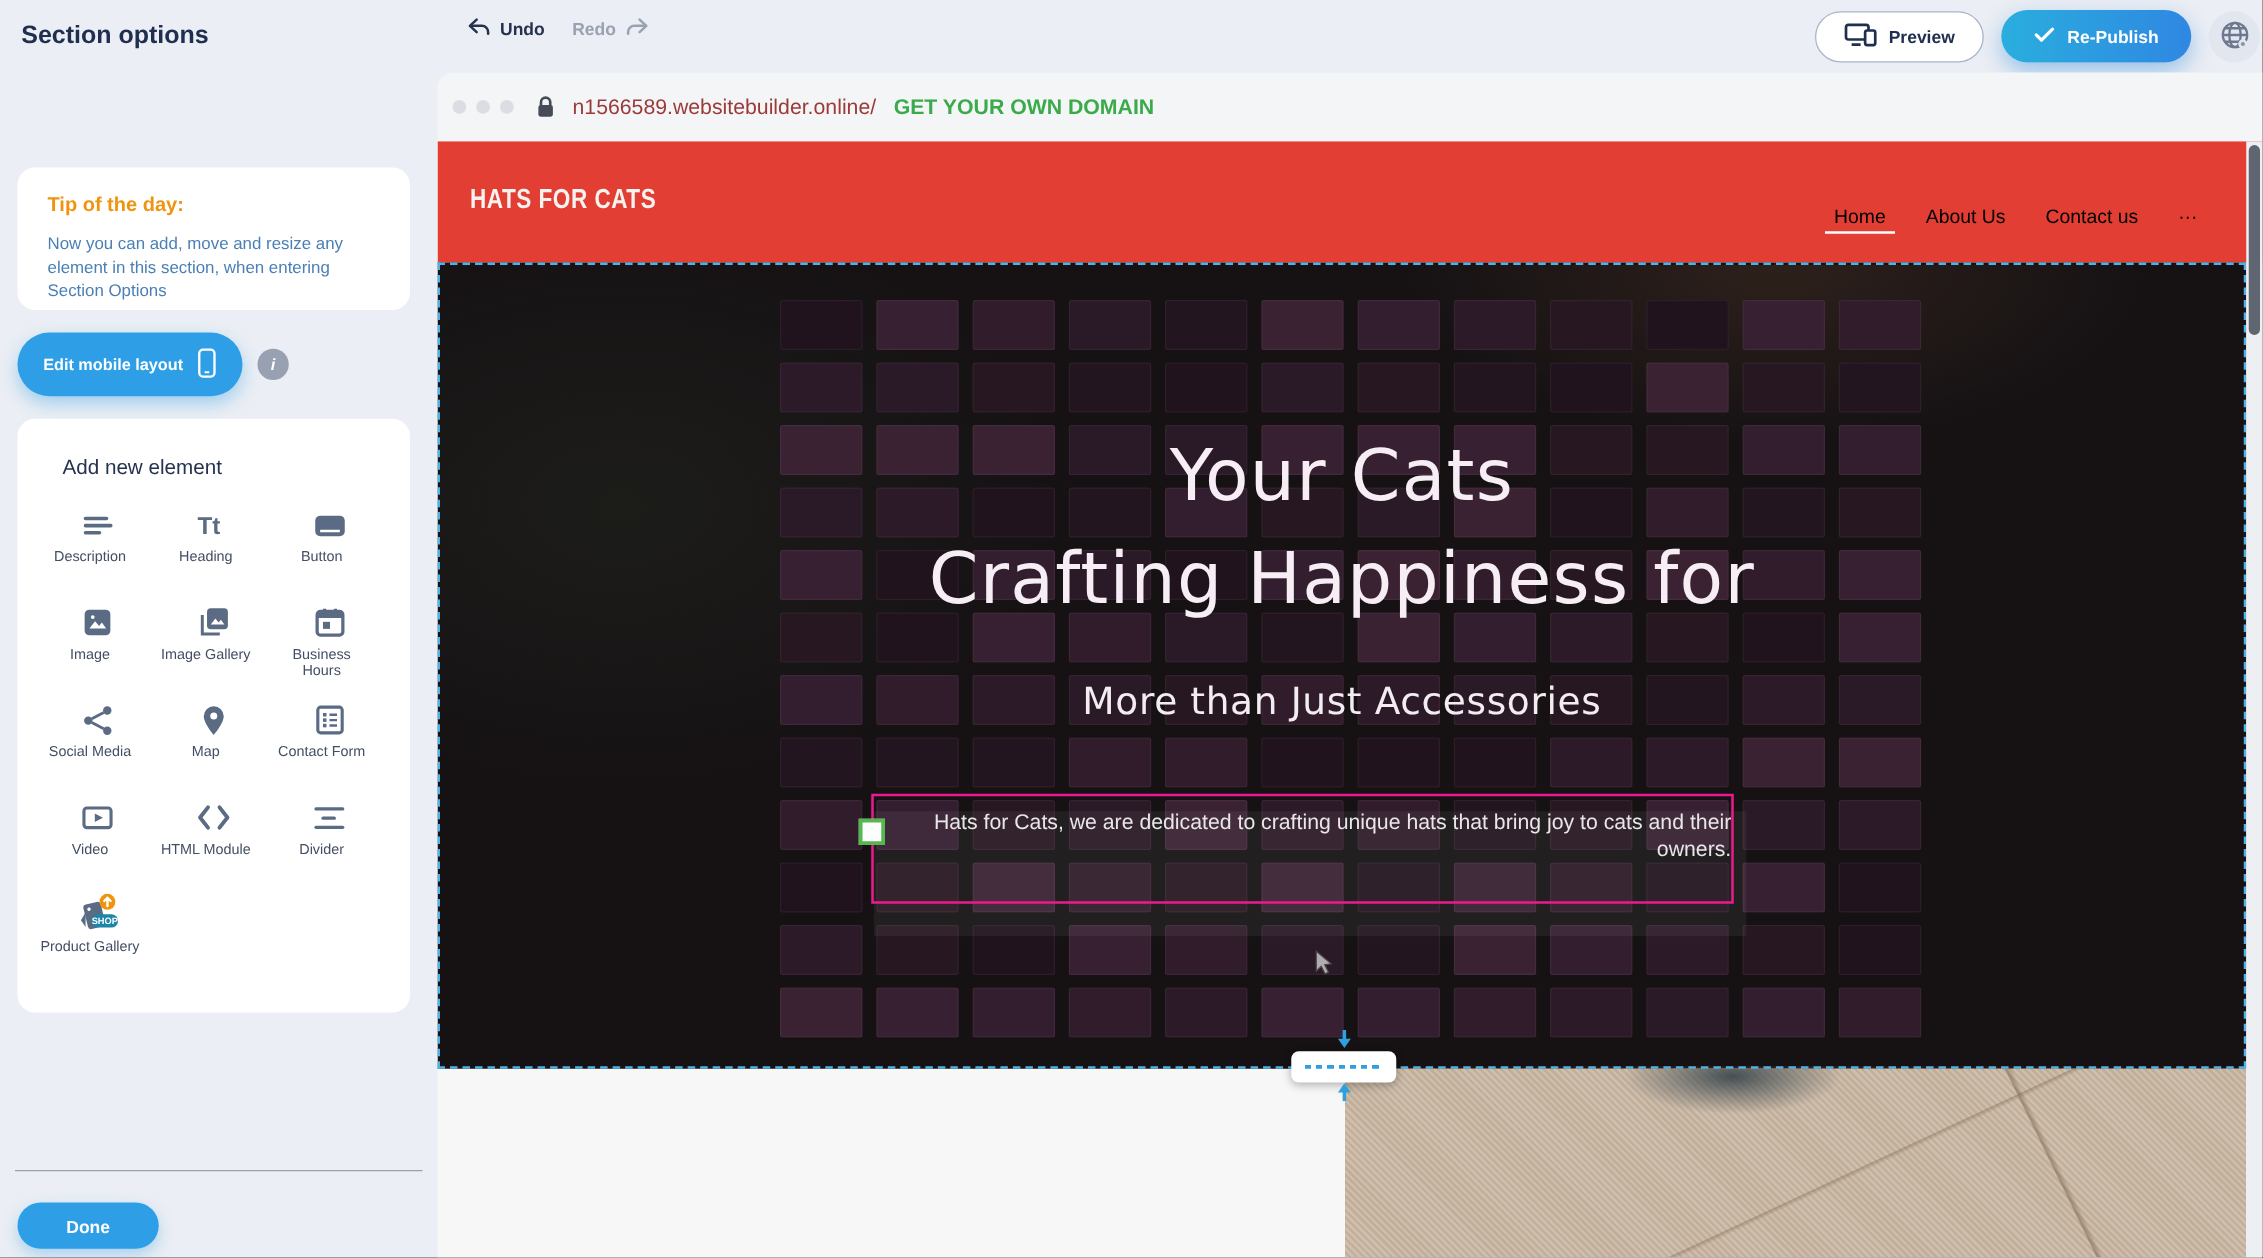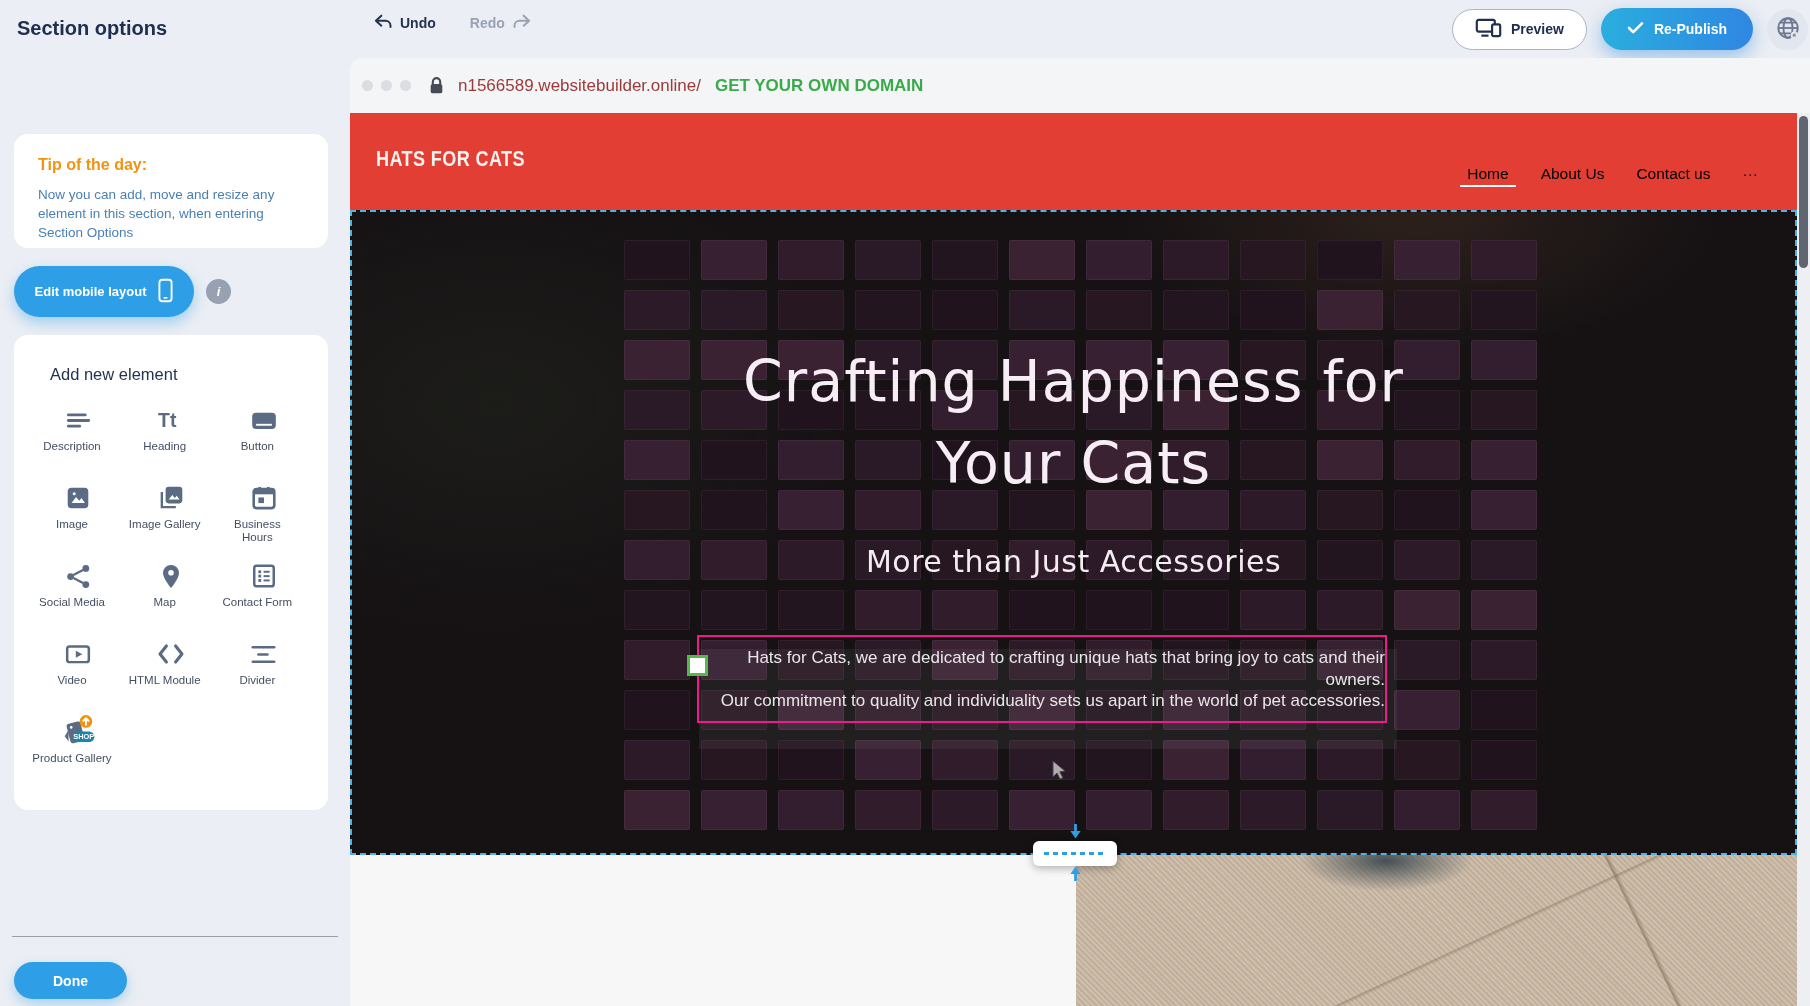--- a/index.html
+++ b/index.html
@@ -3,21 +3,21 @@
 <meta charset="utf-8">
 <style>
   * { margin:0; padding:0; box-sizing:border-box; }
   html,body { width:1810px; height:1006px; overflow:hidden; }
   body { font-family:"Liberation Sans", sans-serif; background:#ebeef4; }
   .app { position:relative; width:1810px; height:1006px; background:#ebeef4; }
 
   
   .topbar { position:absolute; left:0; top:0; width:1810px; height:58px; }
   .panel-title { position:absolute; left:17px; top:17px; font-size:20px; font-weight:700; color:#202f50; }
-  .undo-redo { position:absolute; left:373px; top:14px; display:flex; align-items:center; gap:34px; }
+  .undo-redo { position:absolute; left:373px; top:14px; display:flex; align-items:center; gap:22px; }
   .ur-btn { display:flex; align-items:center; gap:7px; background:none; border:none; font-family:inherit; font-size:14px; font-weight:700; cursor:pointer; }
   .ur-btn.undo { color:#26324e; }
   .ur-btn.redo { color:#9aa2b2; }
   .topbar-right { position:absolute; right:16px; top:8px; display:flex; align-items:center; gap:14px; }
   .btn-preview { display:flex; align-items:center; gap:9px; height:41px; padding:0 22px; border-radius:21px; background:#fff; border:1px solid #aab4c8; color:#202f50; font-family:inherit; font-size:14px; font-weight:700; cursor:pointer; }
   .btn-republish { display:flex; align-items:center; gap:10px; height:42px; padding:0 26px; border-radius:22px; border:none; background:linear-gradient(90deg,#2aaede,#2f87e2); box-shadow:0 7px 18px rgba(47,140,220,.45); color:#fff; font-family:inherit; font-size:14px; font-weight:700; cursor:pointer; }
   .globe-btn { width:41px; height:41px; border-radius:50%; background:#e2e6ee; border:none; display:flex; align-items:center; justify-content:center; cursor:pointer; margin-right:-14px; }
 
   
   .sidebar { position:absolute; left:0; top:58px; width:350px; height:948px; }
@@ -486,30 +486,29 @@
           <div class="tile" style="background: rgb(45, 26, 40); left: 308px; top: 550px;"></div>
           <div class="tile" style="background: rgb(55, 32, 49); left: 385px; top: 550px;"></div>
           <div class="tile" style="background: rgb(51, 30, 47); left: 462px; top: 550px;"></div>
           <div class="tile" style="background: rgb(48, 28, 42); left: 539px; top: 550px;"></div>
           <div class="tile" style="background: rgb(45, 26, 40); left: 616px; top: 550px;"></div>
           <div class="tile" style="background: rgb(42, 25, 38); left: 693px; top: 550px;"></div>
           <div class="tile" style="background: rgb(51, 30, 47); left: 770px; top: 550px;"></div>
           <div class="tile" style="background: rgb(48, 28, 42); left: 847px; top: 550px;"></div>
         </div>
       <div class="hero-title">
+        <span style="display:block">Your Cats</span>
         <span style="display:block">Crafting Happiness for</span>
-        <span style="display:block">Your Cats</span>
       </div>
       <div class="hero-sub">More than Just Accessories</div>
       <div class="el-overlay"></div>
       <div class="pink-box">
         <div class="pink-handle"></div>
         <div class="pink-text">
           <span>Hats for Cats, we are dedicated to crafting unique hats that bring joy to cats and their owners.</span>
-          <span>Our commitment to quality and individuality sets us apart in the world of pet accessories.</span>
         </div>
       </div>
       <div class="cursor-arrow"><svg width="15" height="20" viewBox="0 0 15 20">
             <path d="M1 1l12 10-5.2.8 3 6-2.8 1.2-3-6L1 17z" fill="#dcdcdc" stroke="#555" stroke-width="1"></path>
           </svg></div>
     </div>
 
     <div class="below-photo"></div>
 
     <div class="rs-arrow down"><svg width="13" height="15" viewBox="0 0 12 14">

